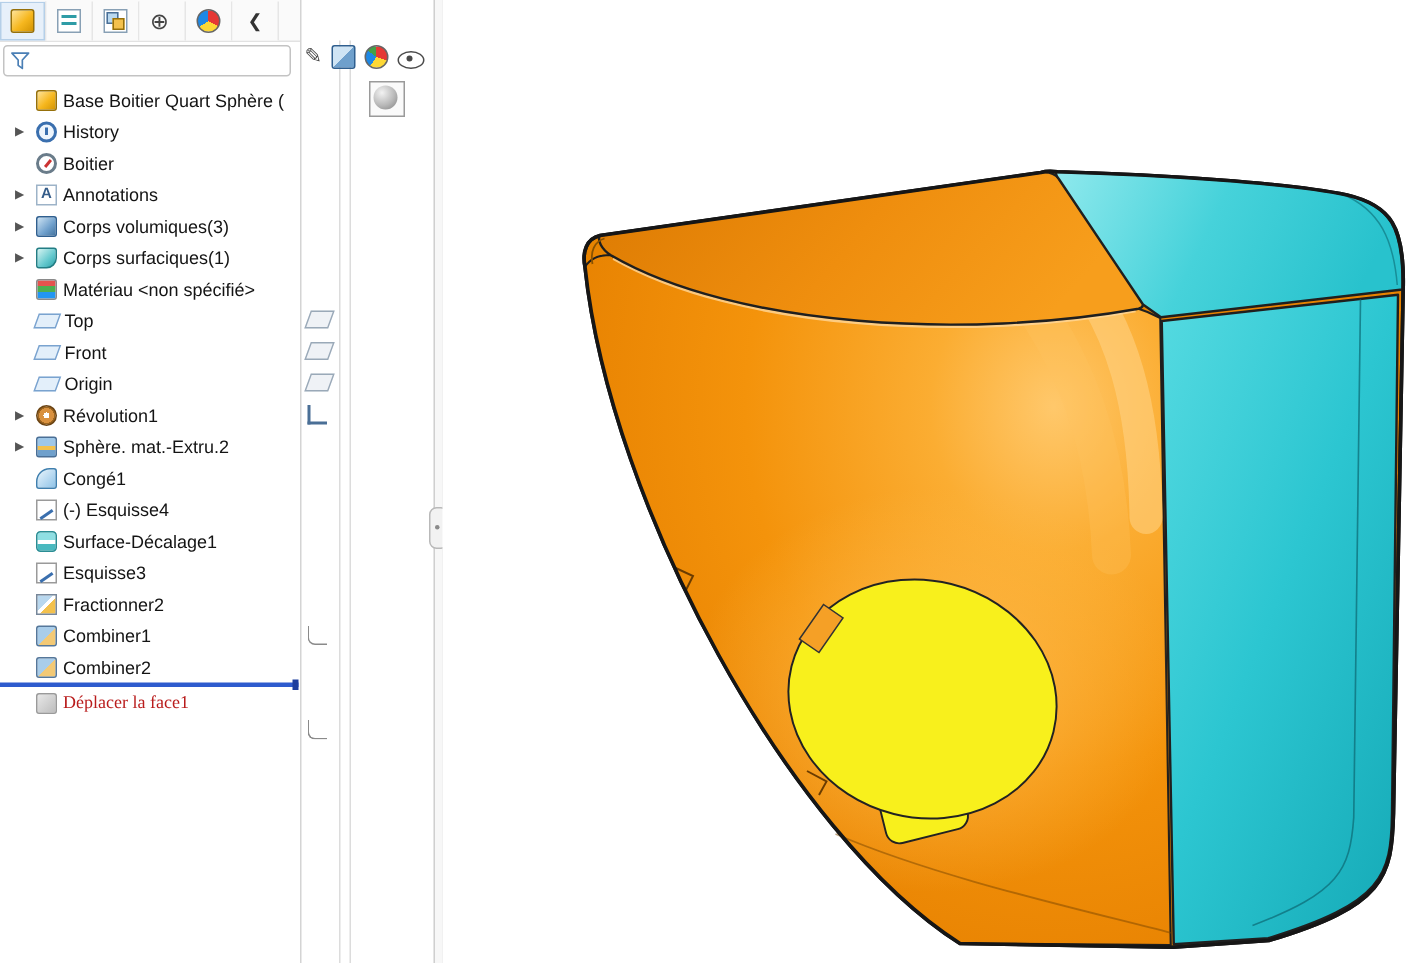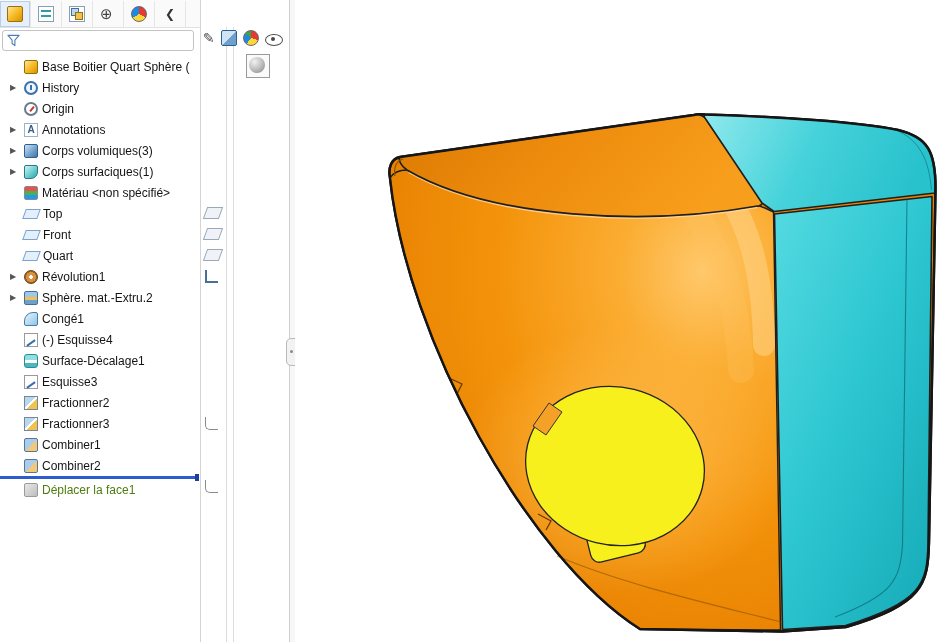--- a/index.html
+++ b/index.html
@@ -25,21 +25,21 @@
   .ti-displaymanager{border-radius:50%;border:1px solid #666;background:conic-gradient(#e53935 0 33%,#fdd835 0 66%,#1e88e5 0);}
 
   .filter{position:absolute;left:2px;top:30px;width:192px;height:21px;border:1px solid #c3c3c3;border-radius:3px;
           display:flex;align-items:center;padding:0 4px;gap:4px;background:#fff;box-sizing:border-box;}
   .filter input{border:none;outline:none;flex:1;height:16px;font:12px "Liberation Sans",sans-serif;background:transparent;}
 
   .tree{position:absolute;left:0;top:56px;width:231px;}
   .trow{display:flex;align-items:center;height:21px;padding-left:6px;gap:4px;white-space:nowrap;overflow:hidden;cursor:default;}
   .arrow{width:14px;font-size:8px;color:#555;text-align:center;flex:none;}
   .lbl{font-size:12px;color:#141414;}
-  .trow.disabled .lbl{color:#4d7c0f;}
+  .trow.disabled .lbl{color:#b91c1c;font-family:Liberation Serif, serif;}
   .rollback{height:3px;width:199px;background:#2e5bce;position:relative;}
   .rollback::after{content:"";position:absolute;right:0;top:-2px;width:4px;height:7px;background:#1d3e9e;}
 
   
   .ic{width:14px;height:14px;display:inline-block;box-sizing:border-box;position:relative;flex:none;}
   .ic-part{background:linear-gradient(135deg,#ffe49a,#f6b71e 55%,#d39403);border:1px solid #96700a;border-radius:2px;}
   .ic-history{border:2px solid #3a6fae;border-radius:50%;background:#eef5fc;}
   .ic-history::after{content:"";position:absolute;left:4px;top:2px;width:2px;height:5px;background:#3a6fae;}
   .ic-sensors{border:2px solid #6a7c8a;border-radius:50%;background:#fff;}
   .ic-sensors::after{content:"";position:absolute;left:5px;top:2px;width:2px;height:6px;background:#c33;transform:rotate(40deg);}
@@ -132,21 +132,21 @@
       </div>
       <div id="tree-rows">
           <div class="trow">
             <span class="arrow">▶</span>
             <span class="ic ic-history"></span>
             <span class="lbl">History</span>
           </div>
           <div class="trow">
             <span class="arrow"></span>
             <span class="ic ic-sensors"></span>
-            <span class="lbl">Origin</span>
+            <span class="lbl">Boitier</span>
           </div>
           <div class="trow">
             <span class="arrow">▶</span>
             <span class="ic ic-annotations"></span>
             <span class="lbl">Annotations</span>
           </div>
           <div class="trow">
             <span class="arrow">▶</span>
             <span class="ic ic-solid-bodies"></span>
             <span class="lbl">Corps volumiques(3)</span>
@@ -167,21 +167,21 @@
             <span class="lbl">Top</span>
           </div>
           <div class="trow">
             <span class="arrow"></span>
             <span class="ic ic-plane"></span>
             <span class="lbl">Front</span>
           </div>
           <div class="trow">
             <span class="arrow"></span>
             <span class="ic ic-plane"></span>
-            <span class="lbl">Quart</span>
+            <span class="lbl">Origin</span>
           </div>
           <div class="trow">
             <span class="arrow">▶</span>
             <span class="ic ic-revolve"></span>
             <span class="lbl">Révolution1</span>
           </div>
           <div class="trow">
             <span class="arrow">▶</span>
             <span class="ic ic-cut-extrude"></span>
             <span class="lbl">Sphère. mat.-Extru.2</span>
@@ -203,25 +203,20 @@
           </div>
           <div class="trow">
             <span class="arrow"></span>
             <span class="ic ic-sketch"></span>
             <span class="lbl">Esquisse3</span>
           </div>
           <div class="trow">
             <span class="arrow"></span>
             <span class="ic ic-split"></span>
             <span class="lbl">Fractionner2</span>
-          </div>
-          <div class="trow">
-            <span class="arrow"></span>
-            <span class="ic ic-split"></span>
-            <span class="lbl">Fractionner3</span>
           </div>
           <div class="trow">
             <span class="arrow"></span>
             <span class="ic ic-combine"></span>
             <span class="lbl">Combiner1</span>
           </div>
           <div class="trow">
             <span class="arrow"></span>
             <span class="ic ic-combine"></span>
             <span class="lbl">Combiner2</span>

